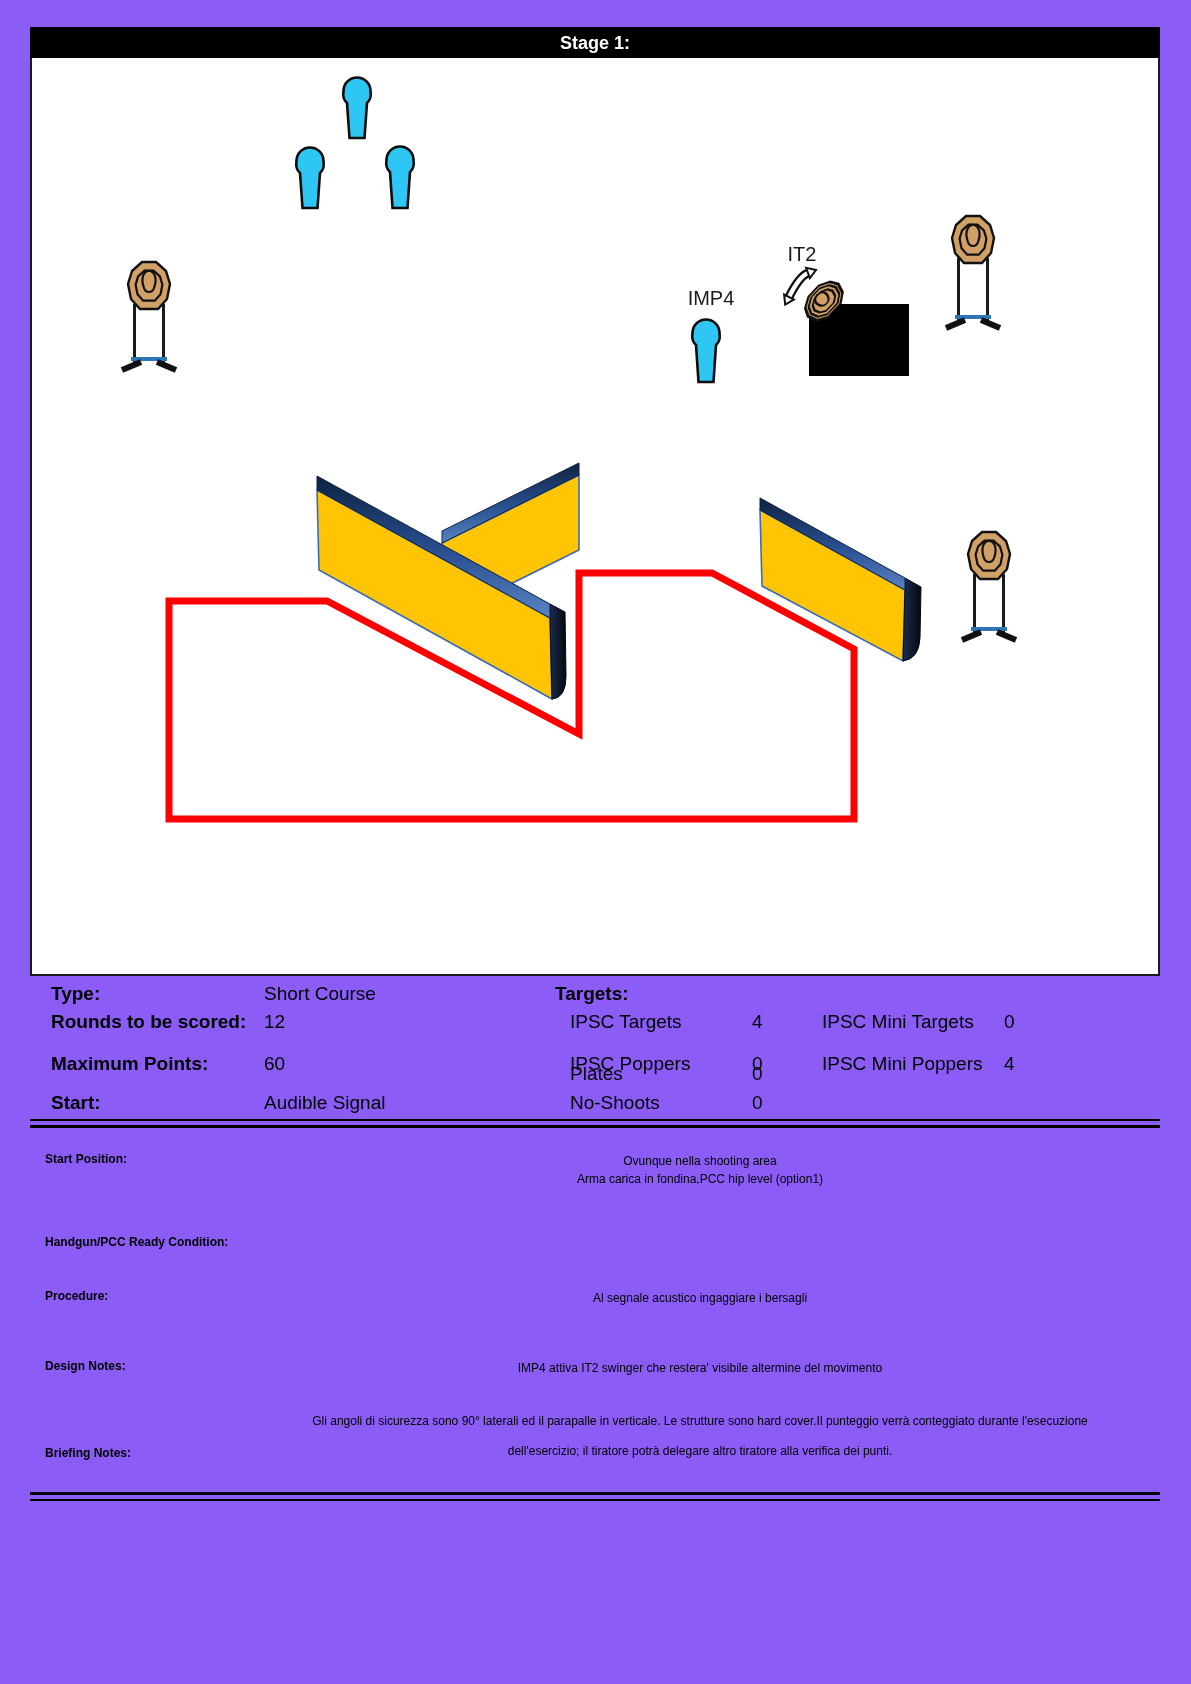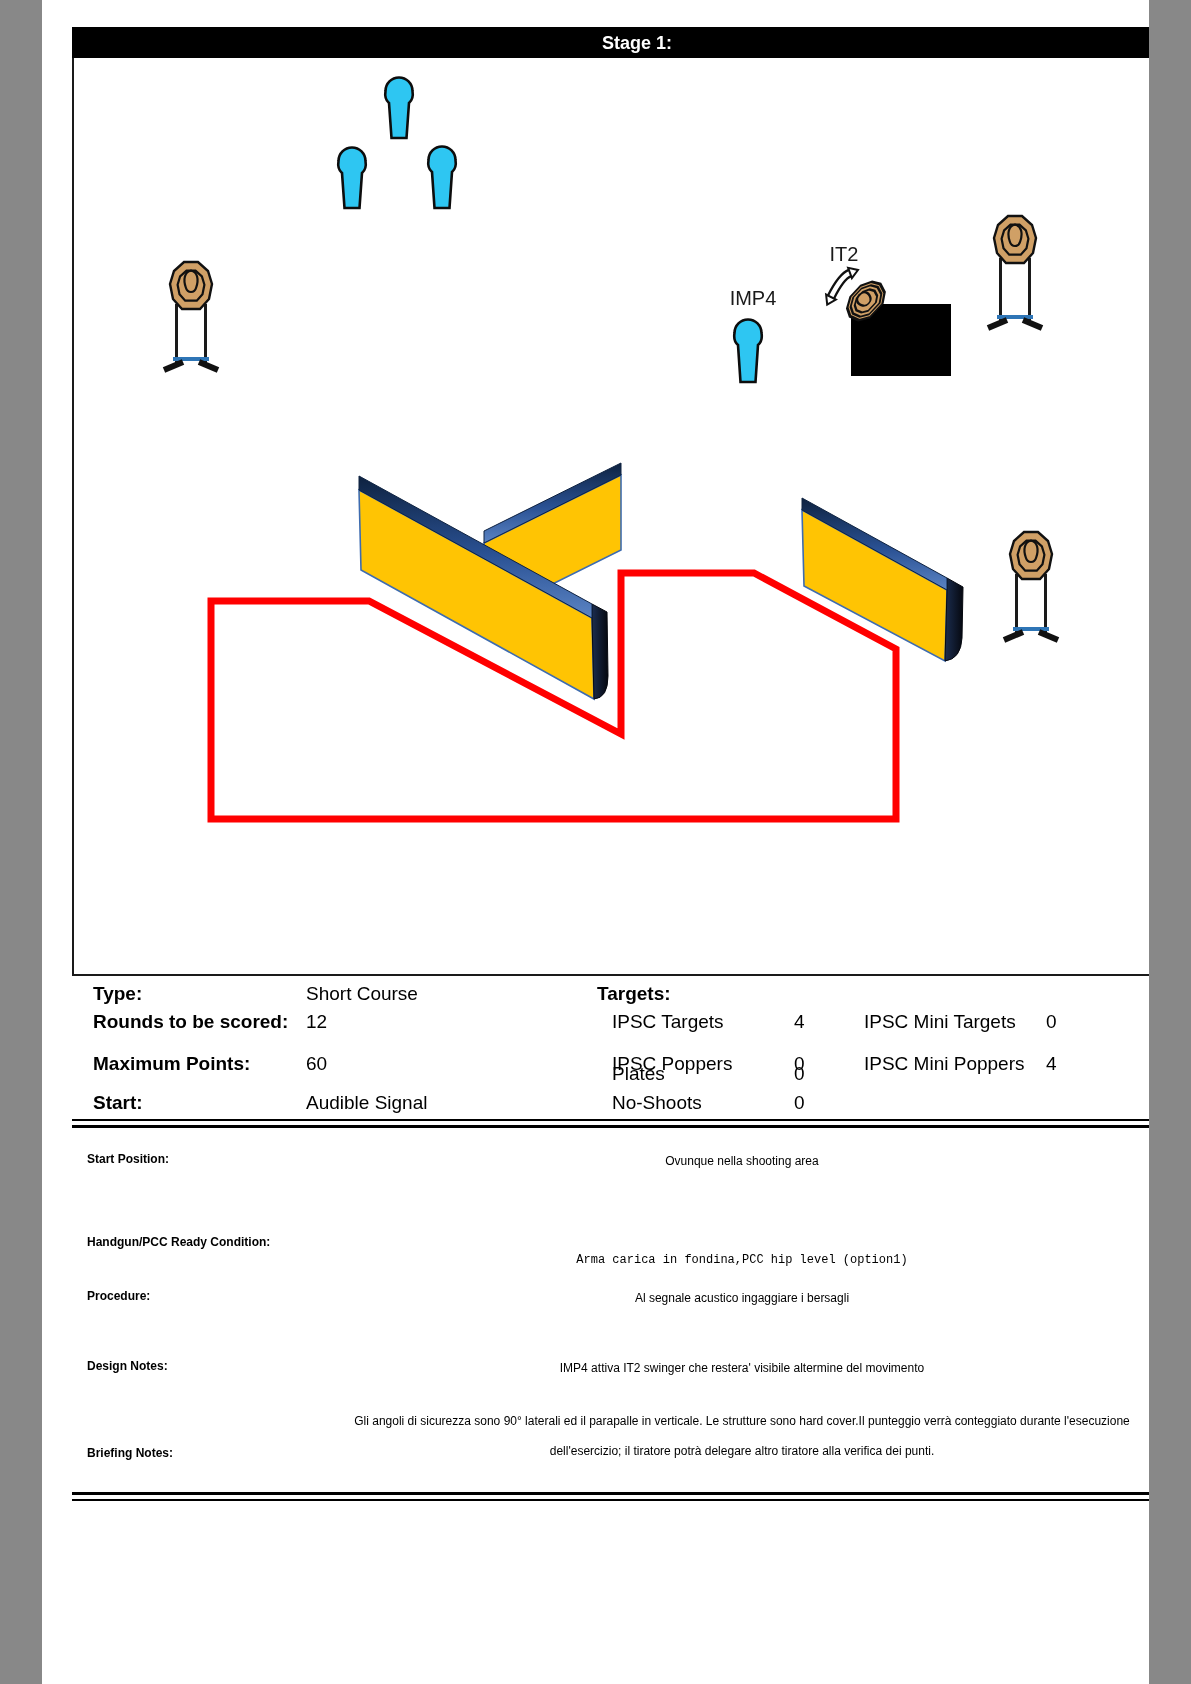--- a/index.html
+++ b/index.html
@@ -1,16 +1,16 @@
 <!DOCTYPE html>
 <html><head>
 <meta charset="utf-8">
 <style>
   html,body{margin:0;padding:0;background:#888;}
-  .page{position:relative;width:1107px;height:1684px;background:#ffffff;
+  .page{position:relative;width:1191px;height:1684px;background:#8b5cf6;
         font-family:"Liberation Sans", sans-serif;color:#000;overflow:hidden;margin:0 auto;}
   .sheet{position:absolute;left:30px;top:27px;width:1130px;}
   .stage-header{box-sizing:border-box;height:31px;background:#000;border:2px solid #000;
         color:#fff;text-align:center;font-weight:bold;font-size:18px;line-height:28px;}
   .stage-box{box-sizing:border-box;height:918px;border:2px solid #1a1a1a;border-top:none;
         background:#fff;position:relative;}
   .stage-box svg{position:absolute;left:0;top:0;}
 
   .t-row{position:absolute;left:6px;width:1191px;height:22px;font-size:19px;}
   .t-row span{position:absolute;white-space:nowrap;}
@@ -20,21 +20,21 @@
   .r1{top:983px;} .r2{top:1011px;} .r3{top:1037px;margin-top:16px;} .r4{top:1063px;} .r5{top:1092px;}
 
   .dbl-rule{position:absolute;left:30px;width:1130px;height:4px;
         border-top:2px solid #000;border-bottom:3px solid #000;}
   .rule-a{top:1119px;}
   .rule-b{top:1492px;border-top-width:3px;border-bottom-width:2px;}
 
   .b-label{position:absolute;left:45px;width:205px;font-size:12px;font-weight:bold;line-height:27px;}
   .b-value{position:absolute;left:250px;width:900px;font-size:12px;text-align:center;line-height:30px;}
   .bl0{top:1146px;} .bv0{top:1146px;}
-  .bl1{top:1197px;margin-top:32px;} .bv1{top:1245px;font-family:Liberation Mono, monospace;}
+  .bl1{top:1197px;margin-top:32px;} .bv1{top:1164px;}
   .bl2{top:1283px;} .bv2{top:1283px;}
   .bl3{top:1353px;} .bv3{top:1353px;}
   .bl4{top:1440px;} .bv4{top:1406px;left:295px;width:810px;}
 </style>
 </head>
 <body>
 
 <div class="page">
 
   <div class="sheet">

